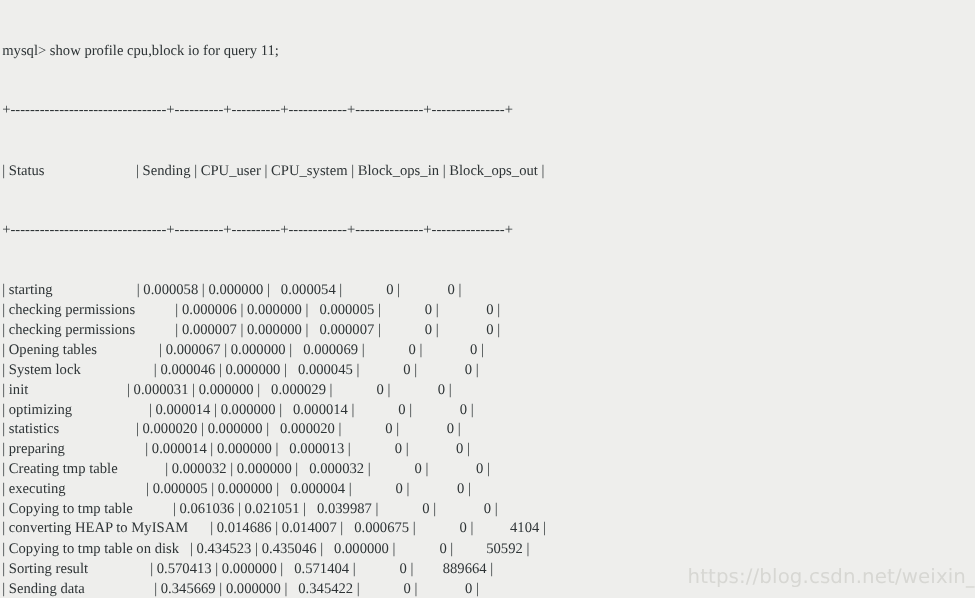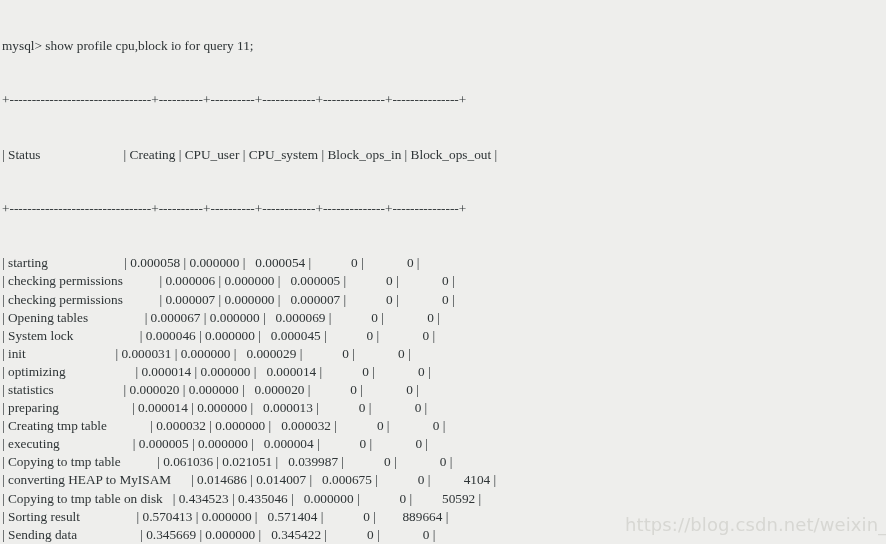--- a/index.html
+++ b/index.html
@@ -45,20 +45,20 @@
     pointer-events: none;
     user-select: none;
   }
 </style>
 </head>
 <body>
 
 <div id="terminal">
   <div class="line">mysql&gt; show profile cpu,block io for query 11;</div>
   <div class="line">+--------------------------------+----------+----------+------------+--------------+---------------+</div>
-  <div class="line">| Status                         | Creating | CPU_user | CPU_system | Block_ops_in | Block_ops_out |</div>
+  <div class="line">| Status                         | Sending | CPU_user | CPU_system | Block_ops_in | Block_ops_out |</div>
   <div class="line">+--------------------------------+----------+----------+------------+--------------+---------------+</div>
   <div id="rows-container"><div class="line">| starting                       | 0.000058 | 0.000000 |   0.000054 |            0 |             0 |</div><div class="line">| checking permissions           | 0.000006 | 0.000000 |   0.000005 |            0 |             0 |</div><div class="line">| checking permissions           | 0.000007 | 0.000000 |   0.000007 |            0 |             0 |</div><div class="line">| Opening tables                 | 0.000067 | 0.000000 |   0.000069 |            0 |             0 |</div><div class="line">| System lock                    | 0.000046 | 0.000000 |   0.000045 |            0 |             0 |</div><div class="line">| init                           | 0.000031 | 0.000000 |   0.000029 |            0 |             0 |</div><div class="line">| optimizing                     | 0.000014 | 0.000000 |   0.000014 |            0 |             0 |</div><div class="line">| statistics                     | 0.000020 | 0.000000 |   0.000020 |            0 |             0 |</div><div class="line">| preparing                      | 0.000014 | 0.000000 |   0.000013 |            0 |             0 |</div><div class="line">| Creating tmp table             | 0.000032 | 0.000000 |   0.000032 |            0 |             0 |</div><div class="line">| executing                      | 0.000005 | 0.000000 |   0.000004 |            0 |             0 |</div><div class="line">| Copying to tmp table           | 0.061036 | 0.021051 |   0.039987 |            0 |             0 |</div><div class="line">| converting HEAP to MyISAM      | 0.014686 | 0.014007 |   0.000675 |            0 |          4104 |</div><div class="line">| Copying to tmp table on disk   | 0.434523 | 0.435046 |   0.000000 |            0 |         50592 |</div><div class="line">| Sorting result                 | 0.570413 | 0.000000 |   0.571404 |            0 |        889664 |</div><div class="line">| Sending data                   | 0.345669 | 0.000000 |   0.345422 |            0 |             0 |</div><div class="line">| end                            | 0.000009 | 0.000000 |   0.000006 |            0 |             0 |</div></div>
   
   
 </div>
 
 <div class="watermark">https://blog.csdn.net/weixin_43558515</div>
 
 </body></html>

